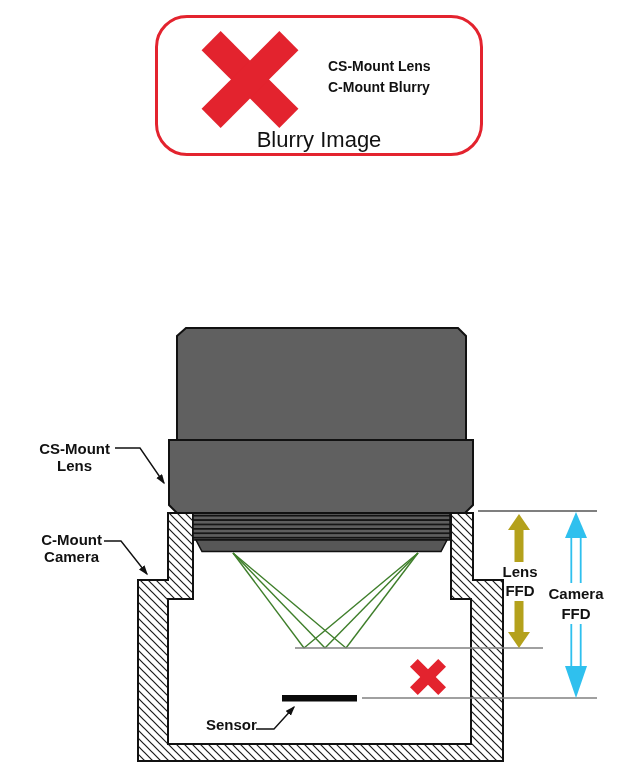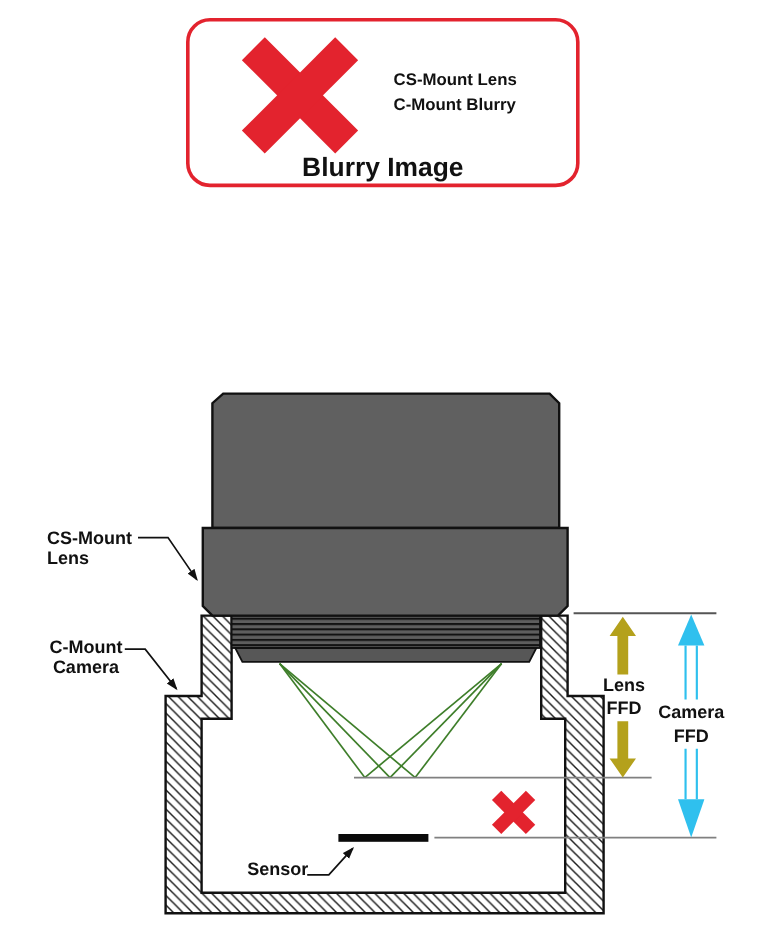--- a/index.html
+++ b/index.html
@@ -1,33 +1,33 @@
 <!DOCTYPE html>
 <html><head>
 <meta charset="utf-8">
 <style>
   html,body{margin:0;padding:0;background:#ffffff;}
   #page{position:relative;width:640px;height:780px;background:#ffffff;overflow:hidden;
         font-family:"Liberation Sans","DejaVu Sans",sans-serif;}
 
   
   .warning-box{position:absolute;left:155px;top:15px;width:328px;height:141px;
-      border:3.5px solid #e3232e;border-radius:20px;background:#ffffff;box-sizing:border-box;}
+      border:3.5px solid #e3232e;border-radius:32px;background:#ffffff;box-sizing:border-box;}
   .xbar{position:absolute;left:37px;top:48px;width:110px;height:27px;background:#e3232e;}
   .xbar.a{transform:rotate(45deg);}
   .xbar.b{transform:rotate(-45deg);}
   .wb-line{position:absolute;left:170px;font-size:14px;font-weight:bold;color:#111;white-space:nowrap;}
   .wb-line.l1{top:40px;}
   .wb-line.l2{top:61px;}
   .wb-caption{position:absolute;left:0;top:109px;width:100%;text-align:center;
-      font-size:22px;font-weight:bold;color:#111;}
+      font-size:22px;font-weight:normal;color:#111;}
 
   
   .dlabel{position:absolute;font-weight:bold;color:#111;font-size:15px;line-height:17px;white-space:nowrap;text-align:right;}
-  .lens-label{right:530px;top:440px;text-align:left;}
+  .lens-label{right:530px;top:440px;text-align:center;}
   .camera-label{right:538px;top:531px;text-align:center;}
   .sensor-label{left:206px;top:716px;}
   .lens-ffd-label{left:484px;top:562px;width:72px;text-align:center;line-height:19px;}
   .camera-ffd-label{left:536px;top:584px;width:80px;text-align:center;line-height:20px;}
 
   svg{position:absolute;left:0;top:0;}
 </style>
 </head>
 <body>
 

